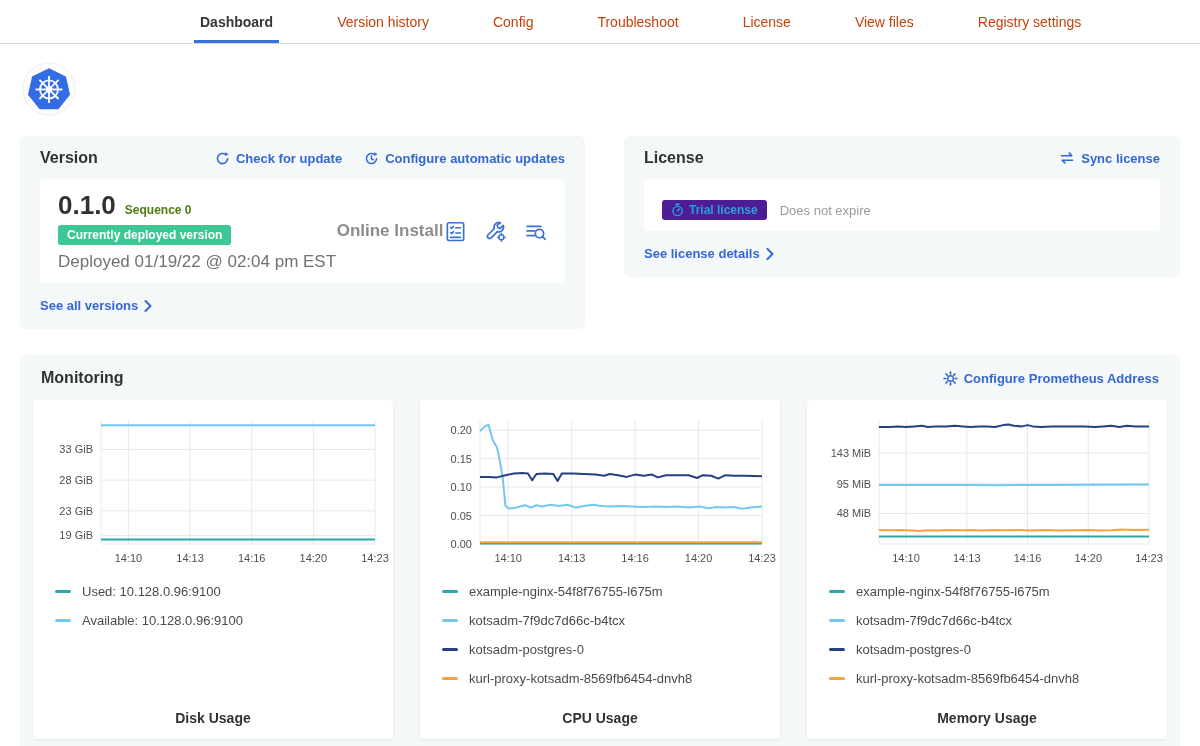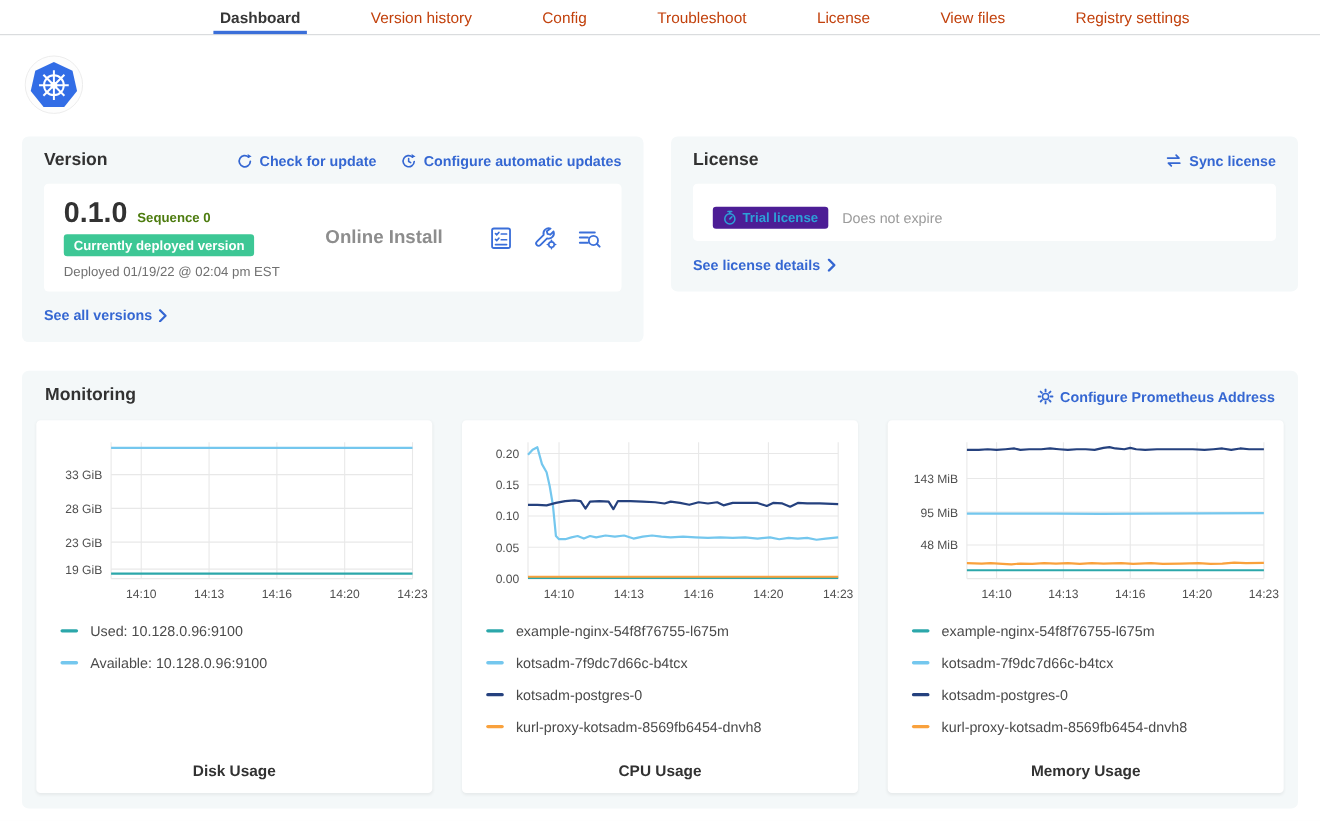--- a/index.html
+++ b/index.html
@@ -1,47 +1,47 @@
 <!DOCTYPE html>
 <html><head>
 <meta charset="utf-8">
 <style>
   * { margin:0; padding:0; box-sizing:border-box; }
   html,body { width:1200px; height:746px; background:#fff; font-family:"Liberation Sans","DejaVu Sans",sans-serif; color:#323232; overflow:hidden; }
 
   
-  .topnav { height:32px; border-bottom:1px solid #d6d9db; display:flex; align-items:stretch; padding-left:168px; background:#fff; }
+  .topnav { height:44px; border-bottom:1px solid #d6d9db; display:flex; align-items:stretch; padding-left:168px; background:#fff; }
   .tab { display:flex; align-items:center; padding:0 6px; margin:0 26px; font-size:14px; color:#c2410c; cursor:pointer; border-bottom:3px solid transparent; padding-top:3px; }
   .tab.active { color:#363636; font-weight:700; border-bottom-color:#3b6fd9; }
 
   
   .app-header { display:flex; align-items:center; gap:16px; padding:18px 22px 6px 22px; }
   .k8s-badge { width:54px; height:54px; }
   .app-title { font-size:29px; font-weight:800; letter-spacing:.2px; }
   .app-sub { display:flex; align-items:center; gap:10px; margin-top:5px; font-size:14px; }
   .dot { width:8px; height:8px; border-radius:50%; background:#44bb66; display:inline-block; }
   .status-text { color:#9b9b9b; }
   .vdiv { width:1px; height:15px; background:#d5d8da; }
   a.blue, .blue-link { color:#3567d2; font-weight:700; text-decoration:none; font-size:13px; display:inline-flex; align-items:center; gap:6px; cursor:pointer; }
   .edit-config { font-size:14px; }
 
   
-  .cards-row { display:grid; grid-template-columns:565px 1fr; gap:25px; padding:14px 20px 0 20px; align-items:start; }
+  .cards-row { display:grid; grid-template-columns:565px 1fr; gap:39px; padding:14px 20px 0 20px; align-items:start; }
   .panel { background:#f4f8f9; border-radius:6px; padding:13px 20px 15px 20px; }
   .panel-head { display:flex; align-items:center; justify-content:space-between; }
   .panel-title { font-size:16px; font-weight:700; }
   .head-links { display:flex; align-items:center; gap:22px; }
   .white-box { background:#fff; border-radius:4px; margin-top:12px; padding:11px 18px; }
 
   .version-box { display:flex; align-items:center; justify-content:space-between; }
   .ver-row { display:flex; align-items:baseline; gap:9px; }
   .ver-num { font-size:26px; font-weight:800; }
   .ver-seq { font-size:12px; color:#4d7c0f; font-weight:600; }
   .deployed-badge { display:inline-block; margin-top:4px; background:#3dc795; color:#fff; font-size:12px; font-weight:700; padding:3px 9px; border-radius:3px; }
-  .deployed-at { margin-top:7px; font-size:12px; color:#717171; }
+  .deployed-at { margin-top:7px; font-size:17px; color:#717171; }
   .install-type { font-size:17px; font-weight:700; color:#8d8d8d; }
   .icon-actions { display:flex; align-items:center; gap:17px; }
   .icon-btn { width:23px; height:23px; color:#3b6fd9; cursor:pointer; display:inline-flex; }
   .see-link { margin-top:13px; }
 
   .lic-row1 { display:flex; align-items:center; gap:11px; }
   .lic-name { font-size:17px; font-weight:700; color:#4f5d6c; }
   .channel-badge { background:#eff7fd; color:#74aede; font-size:12px; font-weight:700; padding:3px 7px; border-radius:3px; }
   .lic-row2 { display:flex; align-items:center; gap:13px; margin-top:10px; }
   .trial-badge { background:#4c1d95; color:#2d9fd8; font-size:12px; font-weight:700; padding:3px 9px; border-radius:3px; display:inline-flex; align-items:center; gap:5px; }

